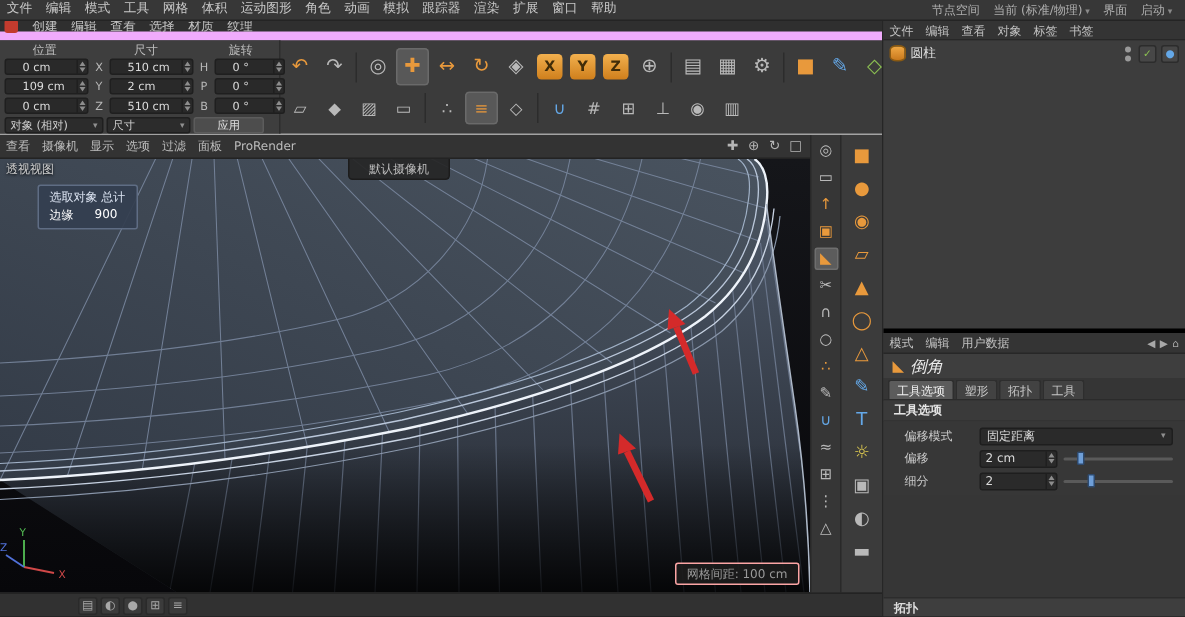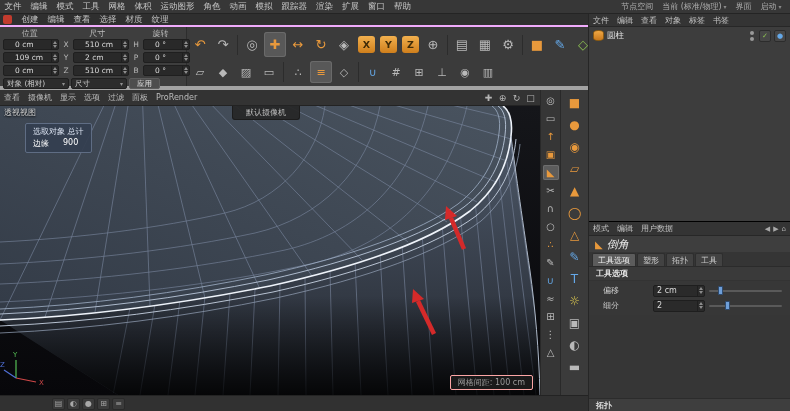--- a/index.html
+++ b/index.html
@@ -9,42 +9,42 @@
 
   
   .menubar{position:absolute;top:0;left:0;right:0;height:14px;background:#373737;border-bottom:1px solid #242424;display:flex;align-items:center;z-index:6;}
   .menubar .mi{font-size:8.5px;color:#c8c8c8;padding:0 4.5px;line-height:13px;white-space:nowrap;}
   .mb-right{margin-left:auto;display:flex;align-items:center;padding-right:4px;}
   .mb-right .mi{color:#aeaeae;font-size:8px;}
   .mi.caret::after{content:" ▾";font-size:6px;color:#8a8a8a;}
 
   
   .left-region{position:absolute;top:14px;left:0;width:588px;height:381px;}
-  .submenu{height:13px;background:#2f2f2f;border-bottom:2px solid #f0abfc;display:flex;align-items:center;}
+  .submenu{height:13px;background:#2f2f2f;border-bottom:6px solid #f0abfc;display:flex;align-items:center;}
   .layout-chip{width:9px;height:9px;background:#c23b2e;border-radius:2px;margin:0 5px 0 3px;flex:none;}
   .submenu .mi{font-size:8.5px;color:#c4c4c4;padding:0 4.5px;}
 
-  .toolbar-block{height:63px;background:#3b3b3b;border-bottom:4px solid #a3a3a3;display:flex;}
+  .toolbar-block{height:63px;background:#3b3b3b;border-bottom:1px solid #a3a3a3;display:flex;}
 
   
   .coords{width:187px;background:#3e3e3e;border-right:1px solid #2d2d2d;padding:1px 3px;flex:none;}
   .crow{display:flex;align-items:center;height:13px;gap:2px;}
   .chead{height:10px;}
   .chead span{font-size:8px;color:#bdbdbd;text-align:center;}
   .ch1{width:56px;}.ch2{width:56px;margin-left:12px;}.ch3{width:47px;margin-left:12px;}
   .cfield{width:56px;height:11px;background:#292929;border:1px solid #1f1f1f;border-radius:2px;display:flex;align-items:stretch;flex:none;}
   .cfield .cv{flex:1;font-size:7.5px;color:#dcdcdc;padding-left:11px;line-height:9px;white-space:nowrap;}
   .spin{width:7px;border-left:1px solid #1f1f1f;display:flex;flex-direction:column;align-items:center;justify-content:center;gap:1px;flex:none;}
   .spin i{display:block;width:0;height:0;border-left:2.5px solid transparent;border-right:2.5px solid transparent;}
   .spin .up{border-bottom:3px solid #8d8d8d;}
   .spin .dn{border-top:3px solid #8d8d8d;}
   .caxis{width:10px;text-align:center;font-size:7.5px;color:#b8b8b8;flex:none;}
   .cdrop{width:56px;height:11px;background:#2c2c2c;border:1px solid #1f1f1f;border-radius:2px;font-size:7.5px;color:#cfcfcf;display:flex;align-items:center;justify-content:space-between;padding:0 3px;flex:none;}
   .cdrop::after{content:"▾";font-size:6px;color:#909090;}
-  .capply{width:31px;height:11px;background:#4d4d4d;border:1px solid #5c5c5c;border-radius:2px;font-size:7.5px;color:#e0e0e0;display:flex;align-items:center;justify-content:center;flex:none;}
+  .capply{width:47px;height:11px;background:#4d4d4d;border:1px solid #5c5c5c;border-radius:2px;font-size:7.5px;color:#e0e0e0;display:flex;align-items:center;justify-content:center;flex:none;}
 
   
   .ticons{flex:1;padding:3px 2px 0;}
   .irow{display:flex;align-items:center;gap:1px;height:29px;}
   .irow2{height:26px;}
   .ti{width:22px;height:25px;display:flex;align-items:center;justify-content:center;font-size:13px;border-radius:3px;flex:none;}
   .irow2 .ti{height:22px;font-size:11px;}
   .ti.active{background:#585858;box-shadow:inset 0 0 0 1px #6a6a6a;}
   .sep{width:1px;height:20px;background:#2c2c2c;margin:0 2px;flex:none;}
   .c-orange{color:#e8993c;}.c-gray{color:#b9b9b9;}.c-blue{color:#64a8e8;}
@@ -71,21 +71,21 @@
   .strip1{width:20px;background:#363636;border-left:1px solid #292929;}
   .strip2{width:28px;background:#3b3b3b;border-left:1px solid #292929;}
   .si{width:16px;height:15px;display:flex;align-items:center;justify-content:center;font-size:10px;border-radius:2px;flex:none;}
   .strip2 .si{width:22px;height:19px;font-size:12px;}
   .si.active{background:#5c5c5c;box-shadow:inset 0 0 0 1px #6e6e6e;}
 
   
   .right-panel{position:absolute;top:14px;right:0;width:202px;height:397px;background:#3a3a3a;border-left:1px solid #262626;display:flex;flex-direction:column;z-index:5;}
   .rp-menu,.attr-menu{height:13px;background:#343434;border-bottom:1px solid #272727;display:flex;align-items:center;flex:none;}
   .rp-menu .mi,.attr-menu .mi{font-size:8px;color:#c2c2c2;padding:0 4px;white-space:nowrap;}
-  .object-area{height:195px;background:#3d3d3d;border-bottom:1px solid #000000;flex:none;}
+  .object-area{height:195px;background:#3d3d3d;border-bottom:3px solid #000000;flex:none;}
   .obj-row{display:flex;align-items:center;height:17px;padding:2px 4px;gap:3px;}
   .obj-icon{width:11px;height:11px;background:linear-gradient(#f0a844,#c9791d);border-radius:5px/3px;border:1px solid #8a5a12;flex:none;}
   .obj-name{font-size:8.5px;color:#e0e0e0;}
   .obj-dots{margin-left:auto;display:flex;flex-direction:column;gap:2px;margin-right:2px;}
   .obj-dots i{width:4px;height:4px;border-radius:50%;background:#9a9a9a;display:block;}
   .obj-tag{width:12px;height:12px;border-radius:2px;background:#474747;border:1px solid #2c2c2c;display:flex;align-items:center;justify-content:center;font-size:7px;flex:none;}
   .attr-menu{height:14px;}
   .attr-hist{margin-left:auto;display:flex;gap:3px;padding-right:4px;}
   .ahi{font-size:7px;color:#a8a8a8;}
   .attr-title{height:16px;display:flex;align-items:center;gap:4px;padding:0 6px;background:#3e3e3e;flex:none;}
@@ -475,20 +475,26 @@
       <div class="tab active">工具选项</div>
       <div class="tab">塑形</div>
       <div class="tab">拓扑</div>
       <div class="tab">工具</div>
     </div>
 
     <div class="attr-section">工具选项</div>
 
     <div class="fields">
       <div class="frow">
+        <span class="flabel">偏移模式</span>
+        <div class="fdrop">
+            <span>固定距离</span>
+          </div>
+      </div>
+      <div class="frow">
         <span class="flabel">偏移</span>
         <div class="fnum">
             <span class="cv">2 cm</span>
             <span class="spin">
               <i class="up"></i>
               <i class="dn"></i>
             </span>
           </div>
         <div class="fslider">
             <div class="track"></div>

